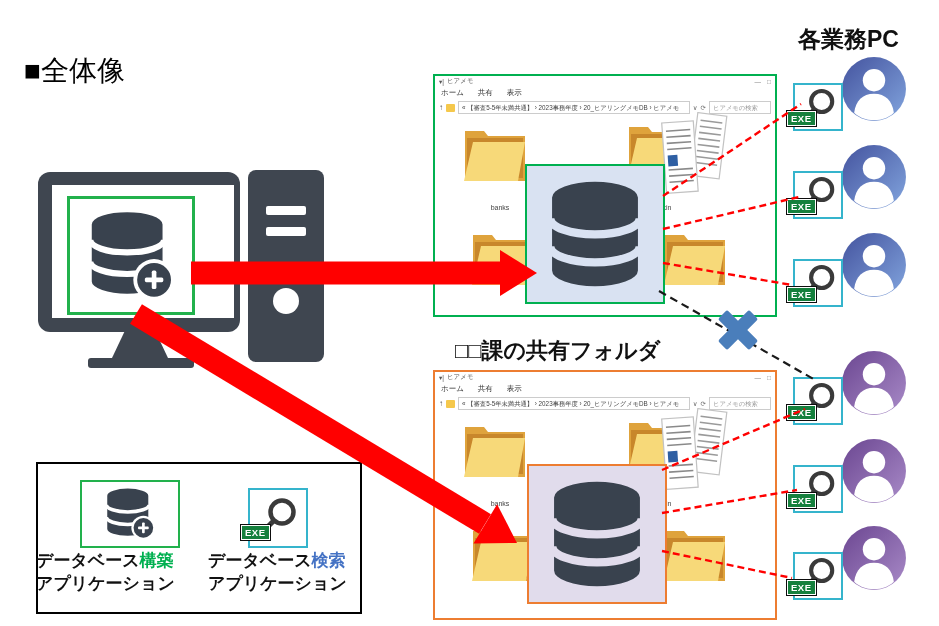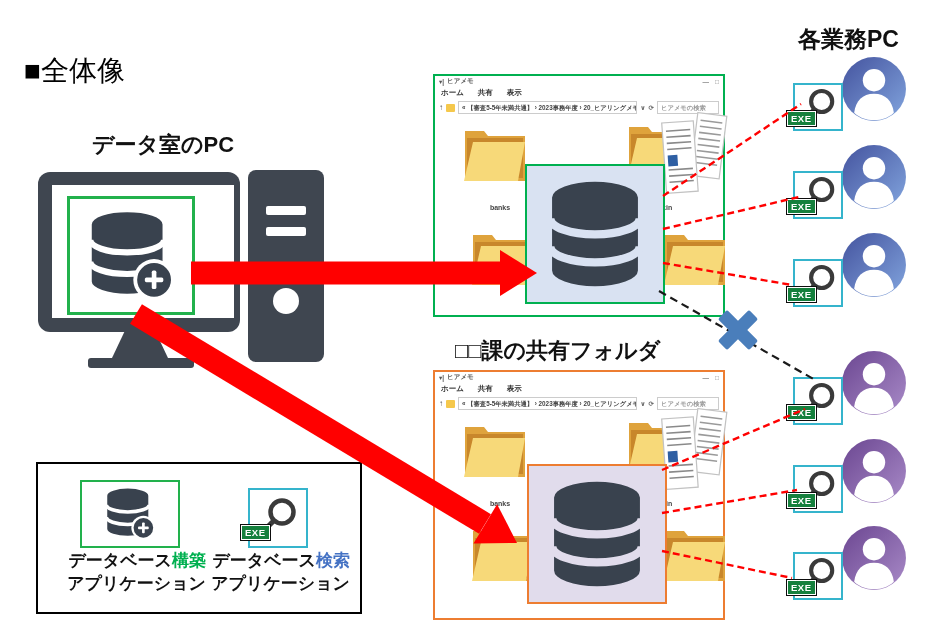--- a/index.html
+++ b/index.html
@@ -21,21 +21,21 @@
          clip-path:polygon(22% 0,78% 0,100% 100%,0 100%);}
   .base{left:88px;top:358px;width:106px;height:10px;background:#3f4650;border-radius:3px;}
   .tower{left:248px;top:170px;width:76px;height:192px;background:#3f4650;border-radius:8px;}
   .tower-bar{left:18px;width:40px;height:9px;background:#fff;border-radius:2px;}
   .tower-circle{left:25px;top:118px;width:26px;height:26px;background:#fff;border-radius:50%;}
   .app-box{left:67px;top:196px;width:122px;height:113px;border:3px solid #22b14c;background:#fff;
            display:flex;align-items:center;justify-content:center;--stripe:#fff;}
   .app-box svg{width:100px;height:104px;}
 
   
-  .explorer{width:292px;background:#fff;box-sizing:border-box;font-weight:bold;}
+  .explorer{width:344px;background:#fff;box-sizing:border-box;}
   .exp1{left:433px;top:74px;height:243px;border:2.5px solid #00b050;}
   .exp2{left:433px;top:370px;height:250px;border:2.5px solid #ed7d31;}
   .ex-titlebar{height:11px;display:flex;align-items:center;gap:3px;font-size:6.5px;color:#555;padding:0 4px;}
   .ex-controls{margin-left:auto;display:flex;gap:6px;font-size:6.5px;color:#888;}
   .ex-menubar{height:12px;display:flex;align-items:center;gap:14px;font-size:7.5px;color:#333;padding:0 6px;}
   .ex-addressbar{height:17px;display:flex;align-items:center;gap:3px;padding:0 4px;font-size:7.5px;color:#555;}
   .ex-up{font-size:8px;color:#555;}
   .ex-foldericon{width:9px;height:8px;background:#f5c84c;border-radius:1px;display:inline-block;}
   .ex-breadcrumb{flex:1;height:11px;line-height:11px;border:1px solid #ccc;background:#fff;
                  font-size:6.3px;color:#444;padding:0 3px;white-space:nowrap;overflow:hidden;}
@@ -62,23 +62,23 @@
 
   
   .legend{left:36px;top:462px;width:322px;height:148px;border:2.5px solid #000;background:#fff;}
   .legend-icon1{left:80px;top:480px;width:96px;height:64px;border:2.5px solid #22b14c;
                 display:flex;align-items:center;justify-content:center;--stripe:#fff;}
   .legend-icon1 svg{width:74px;height:58px;}
   .legend-icon2{left:248px;top:488px;width:56px;height:56px;border:2.5px solid #35b4cc;
                 display:flex;align-items:center;justify-content:center;}
   .legend-icon2 svg{width:48px;height:48px;}
   .legend-icon2 .exe-badge{left:-9px;bottom:6px;}
-  .legend-label{width:170px;text-align:right;font-size:17px;font-weight:700;line-height:23px;color:#111;}
+  .legend-label{width:170px;text-align:left;font-size:17px;font-weight:700;line-height:23px;color:#111;}
   .legend-label-1{left:36px;top:549px;}
-  .legend-label-2{left:180px;top:549px;}
+  .legend-label-2{left:208px;top:549px;}
   .hl-green{color:#00b050;}
   .hl-blue{color:#4472c4;}
 
   
   .overlay{left:0;top:0;width:939px;height:626px;z-index:40;pointer-events:none;}
   .hidden-defs{position:absolute;width:0;height:0;overflow:hidden;}
 </style>
 </head>
 <body>
 
@@ -165,21 +165,20 @@
         <circle cx="50" cy="37" r="16.5" fill="#fff"></circle>
         <path d="M50 57 C33 57 23 68 21 84 L20 100 L80 100 L79 84 C77 68 67 57 50 57 Z" fill="#fff"></path>
       </g>
     </symbol>
   </defs>
 </svg>
 
 <div class="canvas">
 
   <div class="abs page-title">■全体像</div>
-  <div class="abs dataroom-label">データ室のPC</div>
   <div class="abs folder2-title">□□課の共有フォルダ</div>
   <div class="abs bizpc-label">各業務PC</div>
 
   <div class="abs monitor"></div>
   <div class="abs screen"></div>
   <div class="abs stand"></div>
   <div class="abs base"></div>
   <div class="abs tower">
     <div class="abs tower-bar" style="top:36px"></div>
     <div class="abs tower-bar" style="top:57px"></div>

